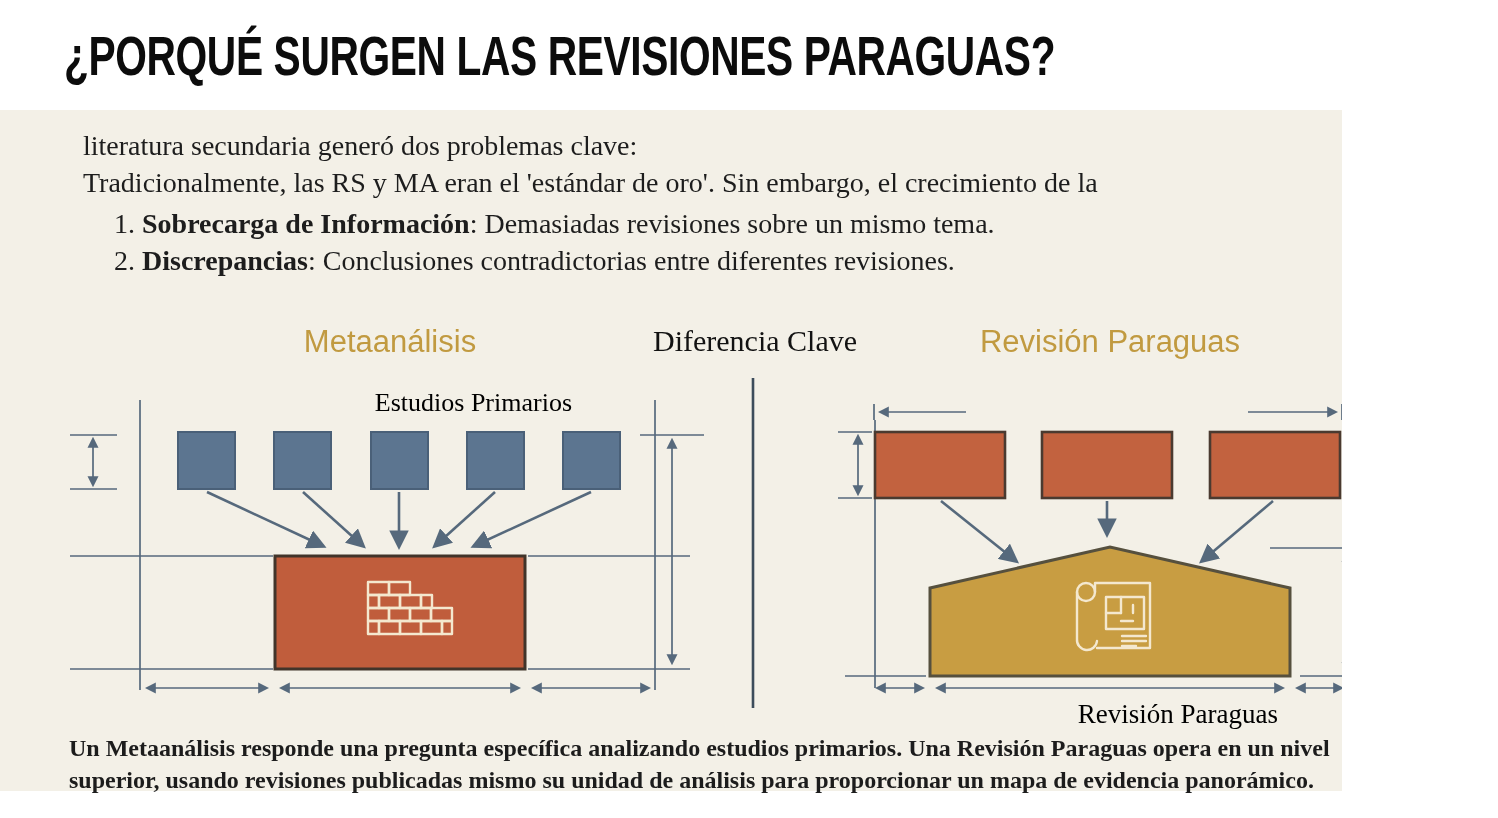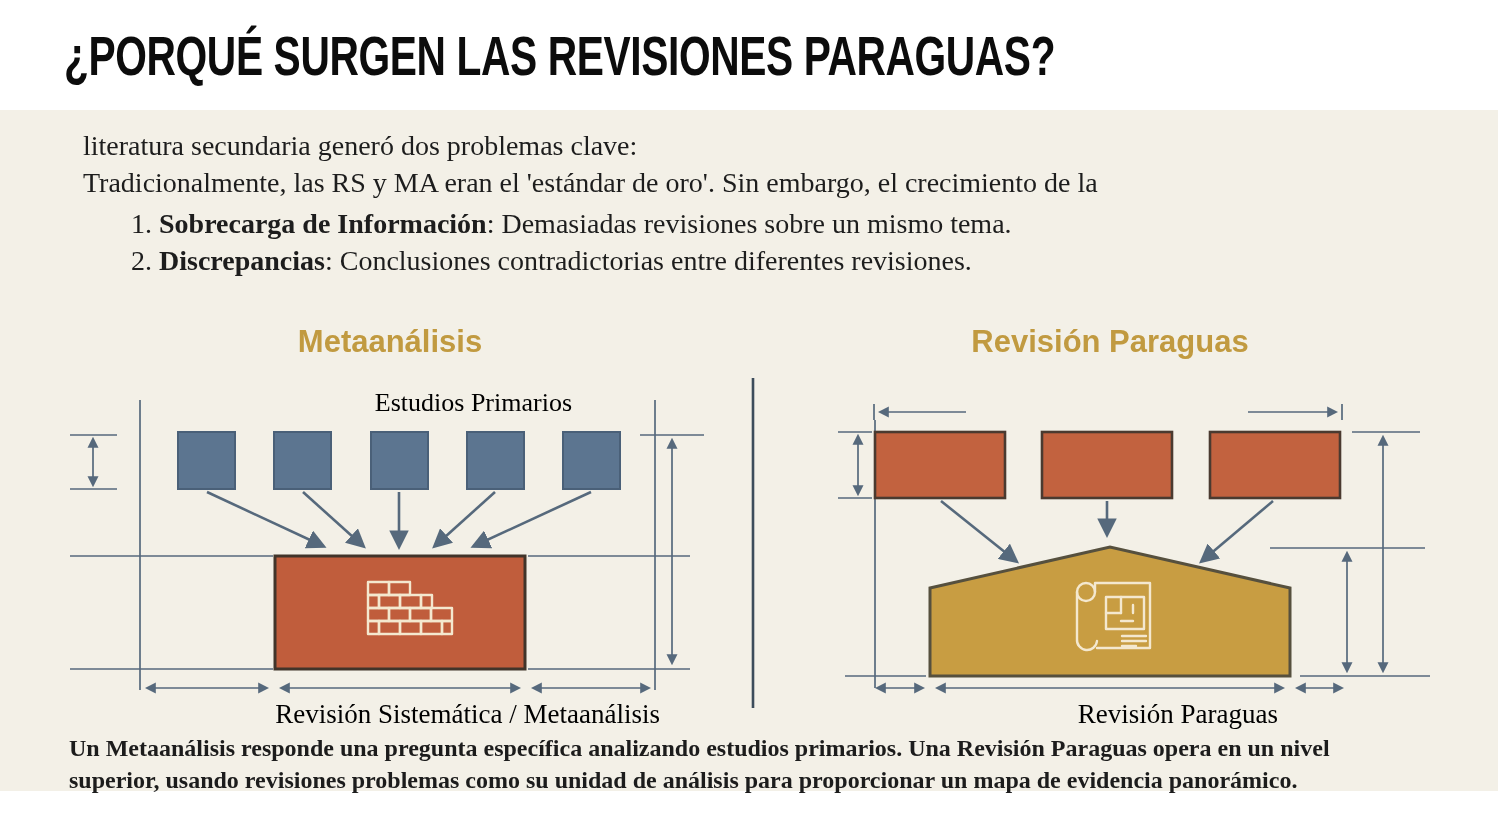--- a/index.html
+++ b/index.html
@@ -1,31 +1,31 @@
 <!DOCTYPE html>
 <html><head>
 <meta charset="utf-8">
 <style>
   html,body{margin:0;padding:0;background:#ffffff;}
   .stage{
-    position:relative;width:1498px;height:818px;background:#ffffff;overflow:hidden;
-    font-family:"Liberation Serif", serif;color:var(--ink,#1d1d1d);
+    position:relative;width:1322px;height:818px;background:#ffffff;overflow:hidden;
+    font-family:"Liberation Serif", serif;color:var(--ink,#1d1d1d);padding-left:20px;
   }
   .title{
     position:absolute;left:64px;top:24px;margin:0;white-space:nowrap;
     font-family:"Liberation Sans", sans-serif;font-weight:700;font-size:55px;
     letter-spacing:-0.5px;color:var(--title-ink,#0c0c0c);
     transform:scaleX(0.74);transform-origin:left top;
   }
   .panel{position:absolute;left:0;top:110px;width:1498px;height:681px;background:var(--panel-bg,#f3f0e7);}
   .intro{position:absolute;left:83px;top:127px;font-size:28px;line-height:37px;color:var(--ink,#1d1d1d);}
-  .list{position:absolute;left:114px;top:205px;font-size:28px;line-height:37px;margin-left:17px;}
+  .list{position:absolute;left:114px;top:205px;font-size:28px;line-height:37px;}
   .list .num{margin-right:7px;}
   .list b{font-weight:700;}
-  .colhead{position:absolute;top:324px;text-align:center;font-weight:700;}
+  .colhead{position:absolute;top:324px;text-align:center;font-weight:400;}
   .gold-head{font-family:"Liberation Sans", sans-serif;font-size:31px;color:var(--gold-heading,#c19a40);}
   .dark-head{font-family:"Liberation Serif", serif;font-size:30px;color:#121212;}
   .dlabel{position:absolute;text-align:right;font-size:26px;color:#000000;white-space:nowrap;}
   .caption{
     position:absolute;left:69px;top:732px;width:1360px;text-align:left;
     font-weight:700;font-size:24px;line-height:32px;color:#1c1c1c;
   }
   svg.diagram{position:absolute;left:0;top:370px;width:1498px;height:370px;}
   .anno{stroke:var(--annotation-slate,#56697c);stroke-width:1.7;fill:none;}
   .flow{stroke:var(--annotation-slate,#56697c);stroke-width:2.6;fill:none;}
@@ -54,20 +54,21 @@
   <div class="list">
     <div>
       <span class="num">1.</span><b>Sobrecarga de Información</b><span>: Demasiadas revisiones sobre un mismo tema.</span>
     </div>
     <div>
       <span class="num">2.</span><b>Discrepancias</b><span>: Conclusiones contradictorias entre diferentes revisiones.</span>
     </div>
   </div>
 
   <div class="colhead gold-head" style="left:240px;width:300px;">Metaanálisis</div>
+  <div class="colhead dark-head" style="left:600px;width:310px;">Diferencia Clave</div>
   <div class="colhead gold-head" style="left:945px;width:330px;">Revisión Paraguas</div>
 
   <svg class="diagram" viewBox="0 370 1498 370">
     <defs>
       <marker id="ah" viewBox="0 0 10 10" refX="8" refY="5" markerWidth="6.5" markerHeight="6.5" orient="auto-start-reverse">
         <path class="mk" d="M0,0 L10,5 L0,10 z"></path>
       </marker>
       <marker id="ah2" viewBox="0 0 10 10" refX="8" refY="5" markerWidth="7.5" markerHeight="7.5" orient="auto-start-reverse">
         <path class="mk" d="M0,0 L10,5 L0,10 z"></path>
       </marker>
@@ -169,21 +170,20 @@
       <path d="M1121,613 V597"></path>
       <path d="M1121,621 H1133"></path>
       <path d="M1133,605 V613"></path>
       <path d="M1122,636 H1146"></path>
       <path d="M1122,641 H1146"></path>
       <path d="M1122,646 H1136"></path>
     </g>
   </svg>
 
   <div class="dlabel" style="left:232px;top:388px;width:340px;">Estudios Primarios</div>
-  <div class="dlabel" style="left:140px;top:699px;width:520px;font-size:27px;">Revisión Sistemática / Metaanálisis</div>
   <div class="dlabel" style="left:938px;top:699px;width:340px;font-size:27px;">Revisión Paraguas</div>
 
   <div class="caption">
     <div>Un Metaanálisis responde una pregunta específica analizando estudios primarios. Una Revisión Paraguas opera en un nivel</div>
-    <div>superior, usando revisiones problemas como su unidad de análisis para proporcionar un mapa de evidencia panorámico.</div>
+    <div>superior, usando revisiones publicadas mismo su unidad de análisis para proporcionar un mapa de evidencia panorámico.</div>
   </div>
 
 </div>
 
 </body></html>

